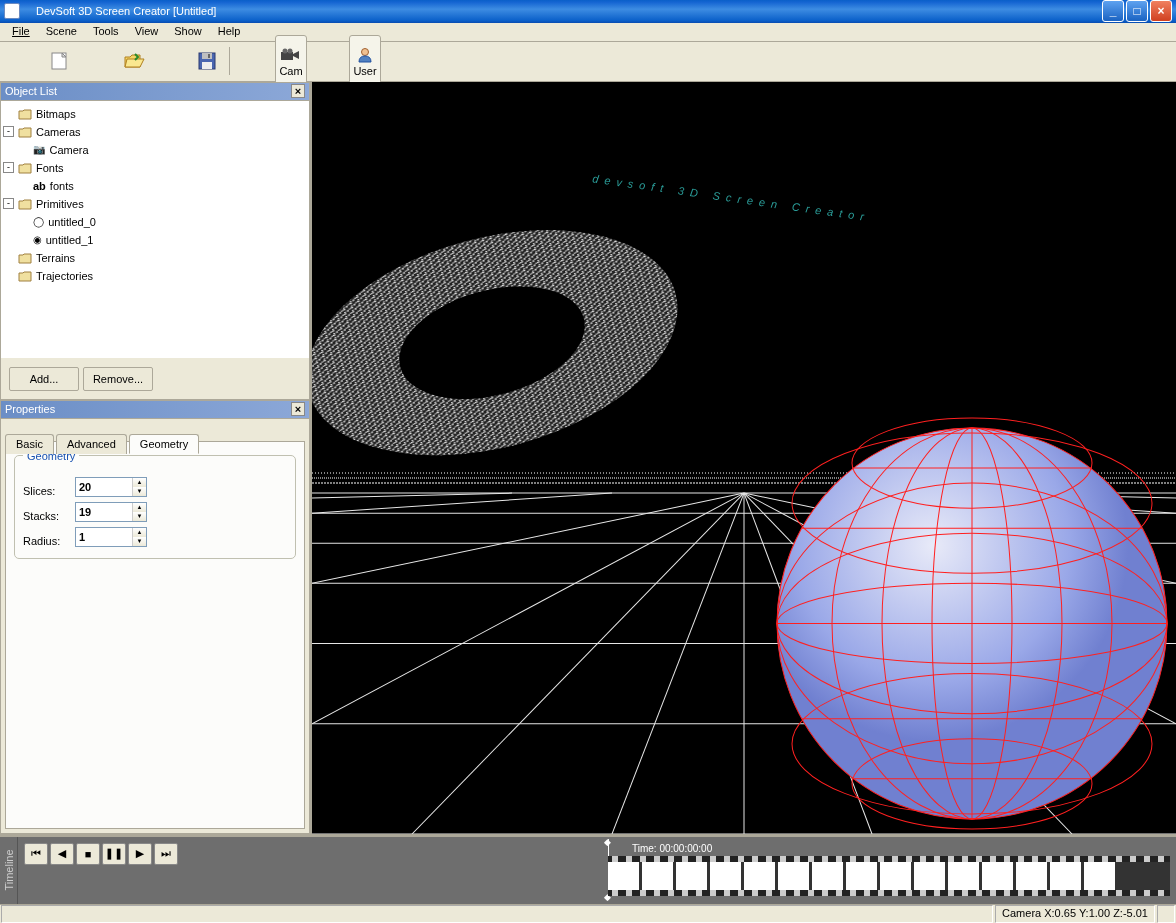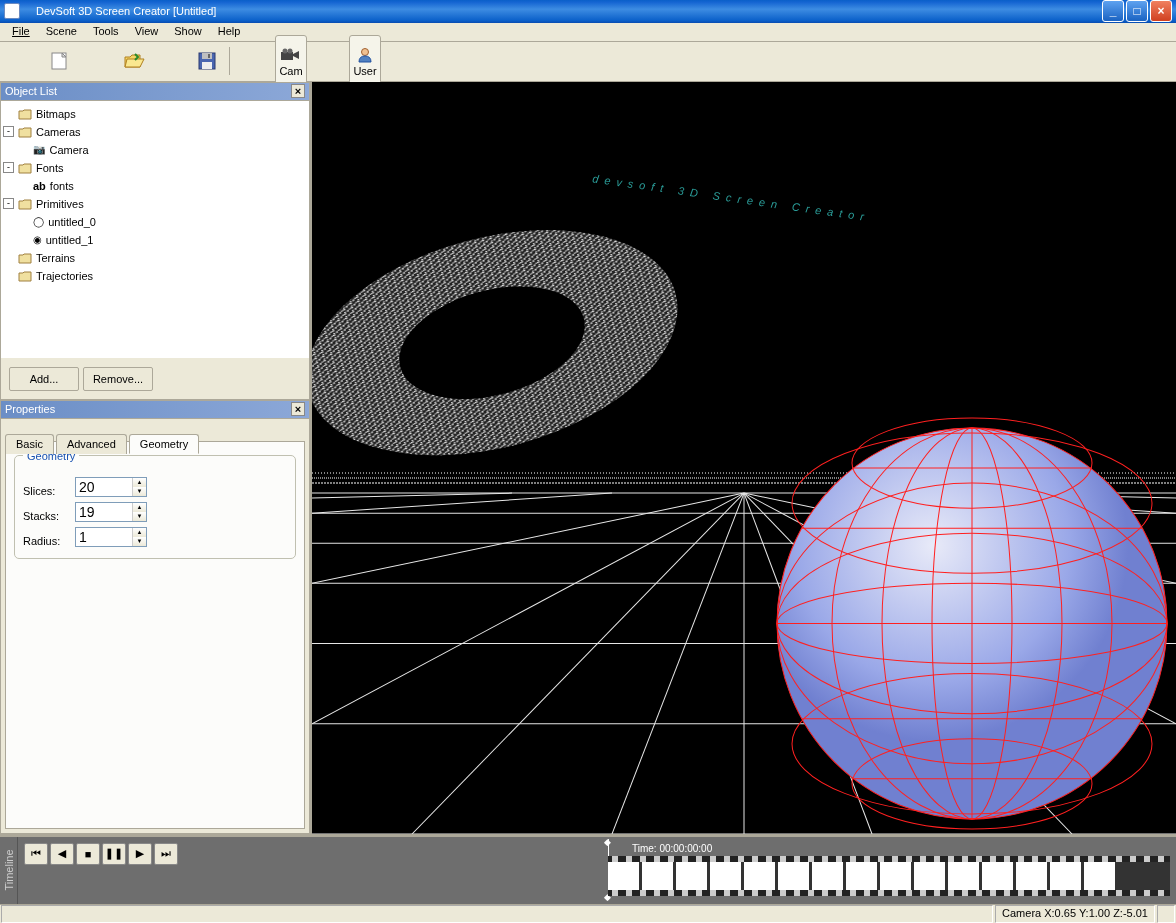--- a/index.html
+++ b/index.html
@@ -45,21 +45,21 @@
 .props { flex: 1; display: flex; flex-direction: column; background: #ece9d8; border: 1px solid #aca899; }
 .tabs { display: flex; padding: 2px 4px 0 4px; }
 .tab { padding: 3px 10px; border: 1px solid #aca899; border-bottom: none; background: #ece9d8; border-radius: 3px 3px 0 0; margin-right: 2px; position: relative; top: 13px; }
 .tab.active { background: #fcfcfa; border-bottom: 1px solid #fcfcfa; }
 .tabpage { flex: 1; background: #fcfcfa; border: 1px solid #aca899; margin: 0 4px 4px 4px; padding: 8px; }
 fieldset { border: 1px solid #c0c0b0; border-radius: 5px; padding: 10px 8px 6px 8px; }
 legend { color: #1650b0; padding: 0 4px; font-size: 11px; }
 .field { display: flex; align-items: flex-end; margin: 5px 0; }
 .field label { width: 52px; }
 .spinbox { display: flex; border: 1px solid #7f9db9; background: white; width: 72px; height: 20px; }
-.spinbox input { border: none; width: 56px; padding: 0 3px; font-size: 14px; outline: none; }
+.spinbox input { border: none; width: 56px; padding: 0 3px; font-size: 11px; outline: none; font-weight: bold; }
 .spinbox .spins { width: 16px; display: flex; flex-direction: column; }
 .spinbox .spin { flex: 1; border-left: 1px solid #ccc; display: flex; align-items: center; justify-content: center; background: linear-gradient(#fff,#ece9d8); font-size: 6px; }
 
 .viewport { flex: 1; background: black; position: relative; overflow: hidden; }
 .viewport svg { width: 100%; height: 100%; }
 
 
 .timeline { height: 80px; background: #6e6e6e; border-top: 3px solid #aca899; position: relative; display: flex; }
 .timeline .sidelabel { width: 18px; background: #6e6e6e; border-right: 1px solid #555; display: flex; align-items: center; justify-content: center; }
 .timeline .sidelabel span { transform: rotate(-90deg); color: #ccc; font-size: 11px; white-space: nowrap; }

